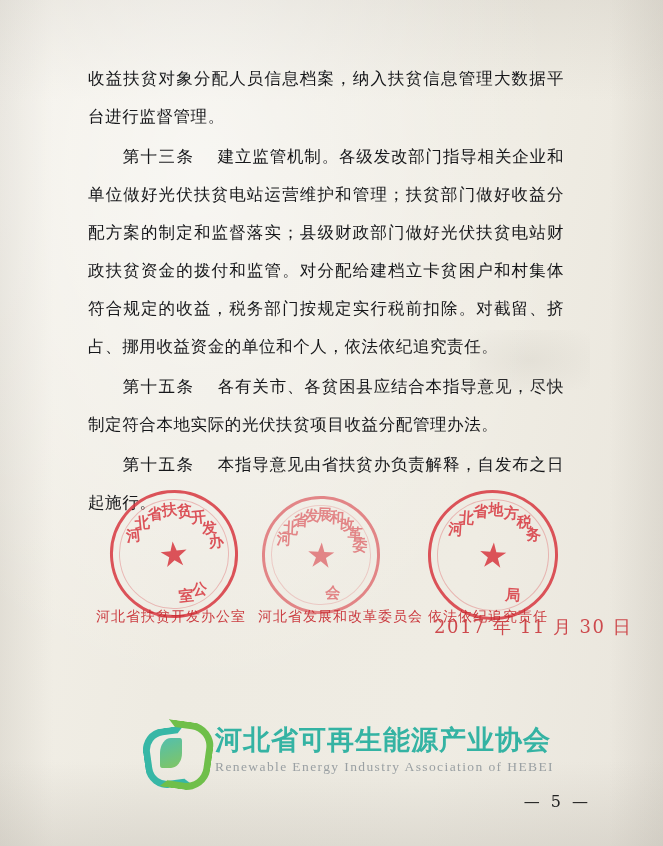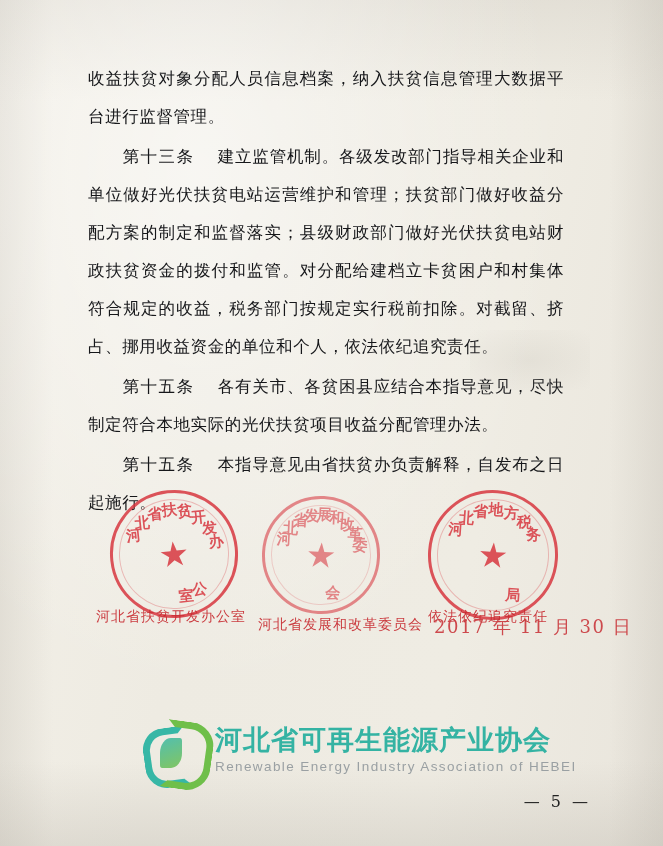--- a/index.html
+++ b/index.html
@@ -130,21 +130,21 @@
     color: #c7292f;
     opacity: 0.9;
   }
   .cap {
     position: absolute;
     white-space: nowrap;
     letter-spacing: 1px;
     margin-top: 25px;
   }
   #cap1 { left: 96px; top: 8px; }
-  #cap2 { left: 258px; top: 16px; }
+  #cap2 { left: 258px; top: 8px; }
   #cap3 { left: 428px; top: 8px; }
   .seal-date {
     position: absolute;
     left: 434px;
     top: 40px;
     white-space: nowrap;
     color: #c7292f;
     font-family: "DejaVu Serif", serif;
     font-size: 18px;
     letter-spacing: 1.5px;
@@ -200,21 +200,21 @@
     font-size: 27px;
     font-weight: bold;
     color: #34b3a3;
     letter-spacing: 1px;
     white-space: nowrap;
   }
   .logo-en {
     position: absolute;
     left: 215px;
     top: 41px;
-    font-family: Liberation Sans, sans-serif;
+    font-family: Liberation Serif, serif;
     font-size: 13.5px;
     color: #9aa0a3;
     letter-spacing: 1.4px;
     white-space: nowrap;
   }
   .page-number {
     position: absolute;
     right: 72px;
     top: 792px;
     font-family: "DejaVu Serif", serif;

